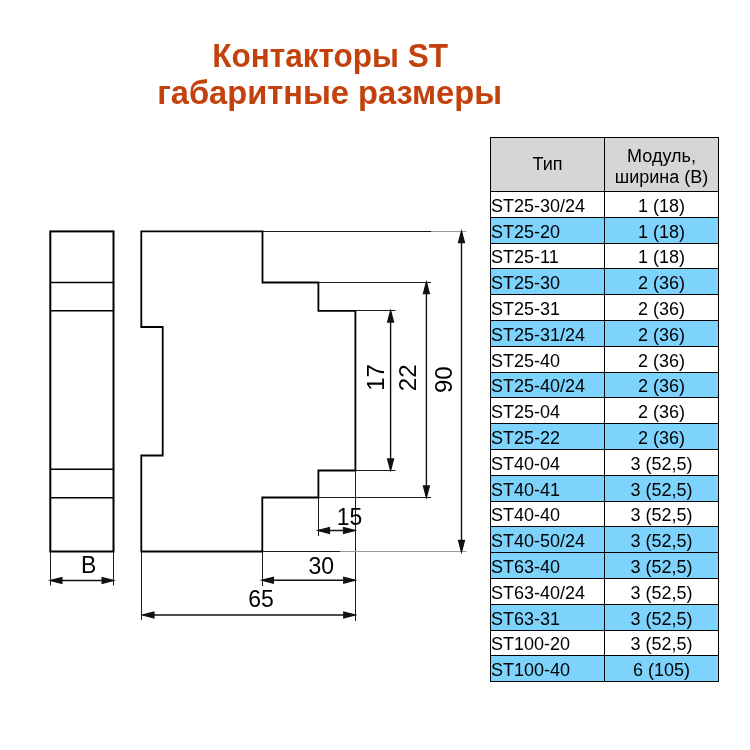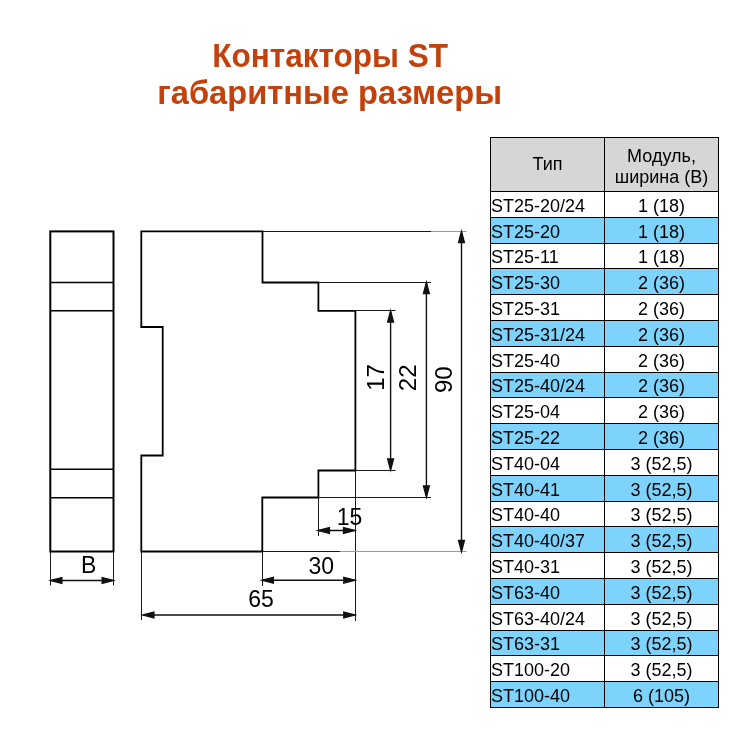--- a/index.html
+++ b/index.html
@@ -105,21 +105,21 @@
   </g>
 </svg>
 
 <table id="tbl">
   <tbody>
       <tr class="hd">
         <td class="c1">Тип</td>
         <td class="c2"><span class="dn">Модуль,<br>ширина (В)</span></td>
       </tr>
   <tr>
-        <td class="c1">ST25-20/24</td>
+        <td class="c1">ST25-30/24</td>
         <td class="c2">1 (18)</td>
       </tr>
   <tr class="g">
         <td class="c1">ST25-20</td>
         <td class="c2">1 (18)</td>
       </tr>
   <tr>
         <td class="c1">ST25-11</td>
         <td class="c2">1 (18)</td>
       </tr>
@@ -157,25 +157,21 @@
       </tr>
   <tr class="g">
         <td class="c1">ST40-41</td>
         <td class="c2">3 (52,5)</td>
       </tr>
   <tr>
         <td class="c1">ST40-40</td>
         <td class="c2">3 (52,5)</td>
       </tr>
   <tr class="g">
-        <td class="c1">ST40-40/37</td>
-        <td class="c2">3 (52,5)</td>
-      </tr>
-  <tr>
-        <td class="c1">ST40-31</td>
+        <td class="c1">ST40-50/24</td>
         <td class="c2">3 (52,5)</td>
       </tr>
   <tr class="g">
         <td class="c1">ST63-40</td>
         <td class="c2">3 (52,5)</td>
       </tr>
   <tr>
         <td class="c1">ST63-40/24</td>
         <td class="c2">3 (52,5)</td>
       </tr>

